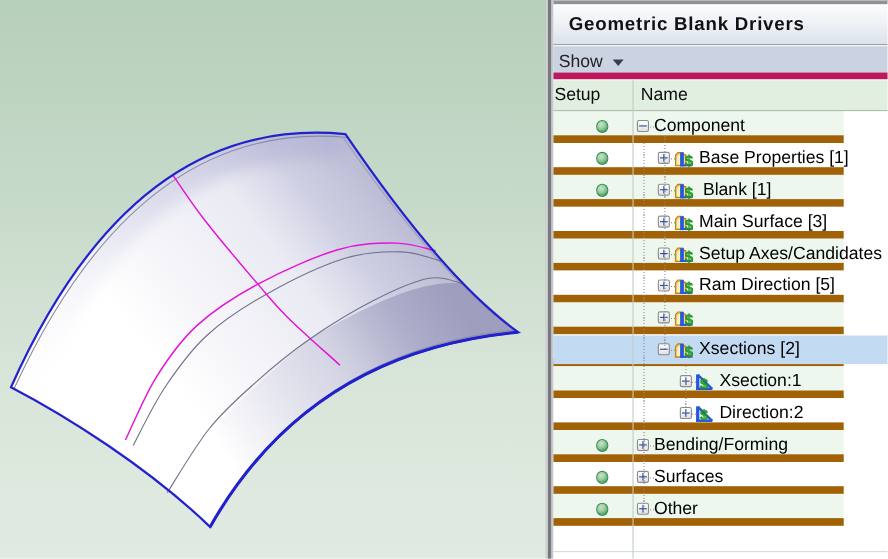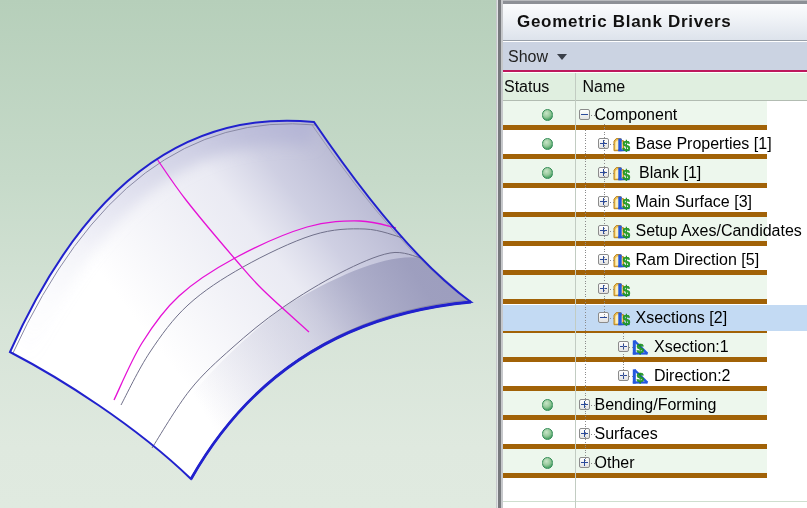--- a/index.html
+++ b/index.html
@@ -8,30 +8,30 @@
 #splitter { position:absolute; left:496px; top:0; width:7px; height:508px; background:#c6c8cb; }
 #splitter .d { position:absolute; left:2px; top:0; width:3px; height:508px; background:#77797d; }
 #splitter .l { position:absolute; left:0.5px; top:0; width:1.5px; height:508px; background:#e2e4e6; }
 #panel { position:absolute; left:503px; top:0; width:304px; height:508px; background:#fff; }
 #topbar { position:absolute; left:0; top:0; width:304px; height:4px; background:#8d9096; border-top:1px solid #b8babd; }
 #title { position:absolute; left:0; top:4px; width:304px; height:37px;
   background:linear-gradient(180deg,#fbfcfd 0%,#f0f3f7 40%,#dde3ec 100%);
   border-bottom:1px solid #99a0aa; font-weight:bold; font-size:17px; letter-spacing:0.7px; color:#111;
   line-height:36px; padding-left:14px; }
 #showbar { position:absolute; left:0; top:42px; width:304px; height:30px; background:#cbd3e2;
-  border-bottom:2px solid #be185d; font-size:16px; color:#222; line-height:29px; padding-left:5px; }
+  border-bottom:6px solid #be185d; font-size:16px; color:#222; line-height:29px; padding-left:5px; }
 #showbar .tri { position:absolute; left:54px; top:12px; width:0; height:0;
   border-left:5.5px solid transparent; border-right:5.5px solid transparent; border-top:6px solid #3a3f49; }
 #header { position:absolute; left:0; top:73px; width:304px; height:28px; background:#e0efe0;
   border-bottom:1px solid #b2bcb2; font-size:16px; color:#0a0a0a; line-height:27px; }
 #header .st { position:absolute; left:1px; }
 #header .nm { position:absolute; left:79.5px; }
 #colsep { position:absolute; left:72px; top:73px; width:1px; height:435px; background:#c2ccc2; }
 #treearea { position:absolute; left:0; top:0; width:304px; height:508px; }
-.trow { position:absolute; left:0; width:264px; height:29px; border-bottom:5px solid #a16207; font-size:16px; }
+.trow { position:absolute; left:0; width:264px; height:29px; border-bottom:7px solid #a16207; font-size:16px; }
 .trow.green { background:#edf7ed; }
 .trow.white { background:#ffffff; }
 .selbar { position:absolute; left:0; top:1px; width:304px; height:26px; background:#c3daf3; }
 .circ { position:absolute; left:38.5px; top:8px; width:11.5px; height:11.5px; border-radius:50%;
   background:radial-gradient(circle at 38% 32%, #c8e6c8 0%, #96c99b 45%, #4fa469 75%, #379059 100%);
   border:1.5px solid #318c55; }
 .ebox { position:absolute; top:8px; width:11px; height:11px; border:1px solid #8b8b8b; border-radius:2px;
   background:linear-gradient(180deg,#ffffff,#e2e2e2); }
 .ebox .h { position:absolute; left:1px; top:4px; width:7px; height:1px; background:#2b4a9b; }
 .ebox .v { position:absolute; left:4px; top:1px; width:1px; height:7px; background:#2b4a9b; }
@@ -259,21 +259,21 @@
 <div class="hdot" style="left:106.5px; top:289px; width:4px;"></div>
 <div class="hdot" style="left:106.5px; top:318px; width:4px;"></div>
 <div class="hdot" style="left:126px; top:347px; width:4px;"></div>
 <div class="hdot" style="left:126px; top:376px; width:4px;"></div>
 <div class="hdot" style="left:87.5px; top:405px; width:4px;"></div>
 <div class="hdot" style="left:87.5px; top:434px; width:4px;"></div>
 <div class="hdot" style="left:87.5px; top:463px; width:4px;"></div>
 <div id="emptyline"></div>
 </div>
 <div id="header">
-        <span class="st">Status</span>
+        <span class="st">Setup</span>
         <span class="nm">Name</span>
       </div>
 <div id="colsep"></div>
 <div id="topbar"></div>
 <div id="title">Geometric Blank Drivers</div>
 <div id="showbar">Show<span class="tri"></span></div>
 </div>
 <div id="splitter">
       <span class="l"></span>
       <span class="d"></span>

